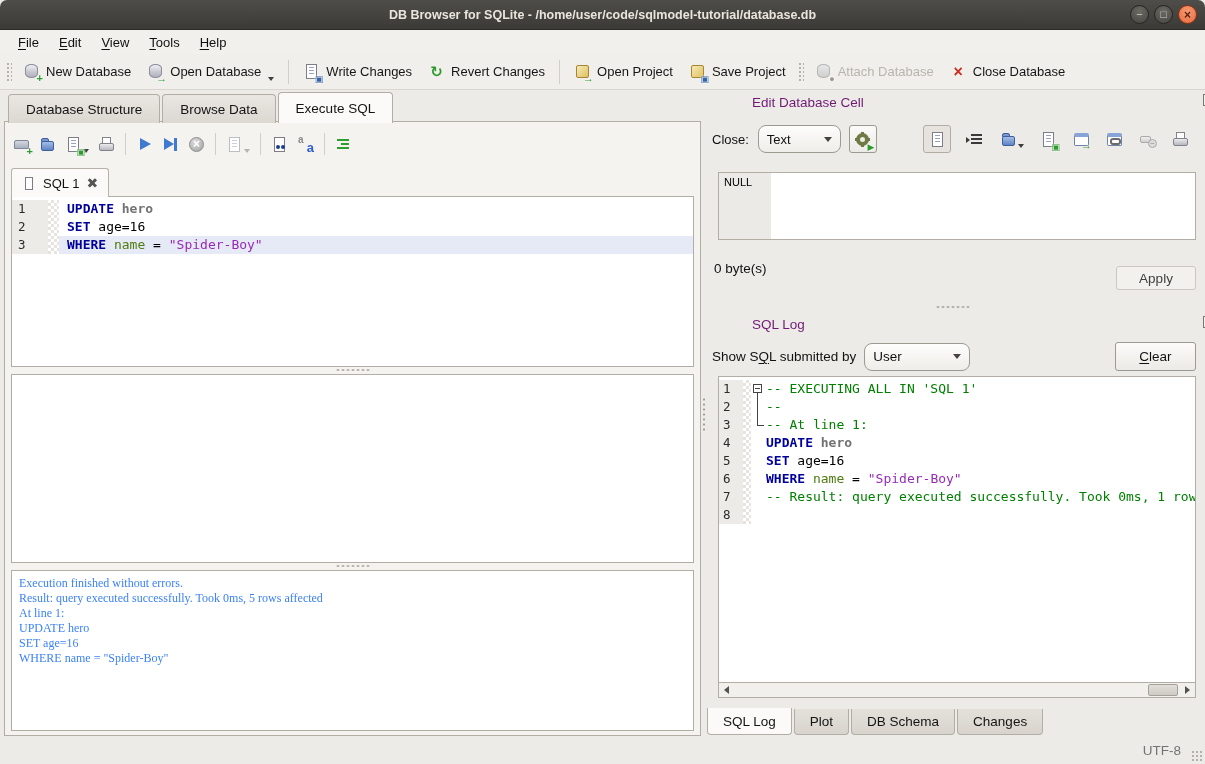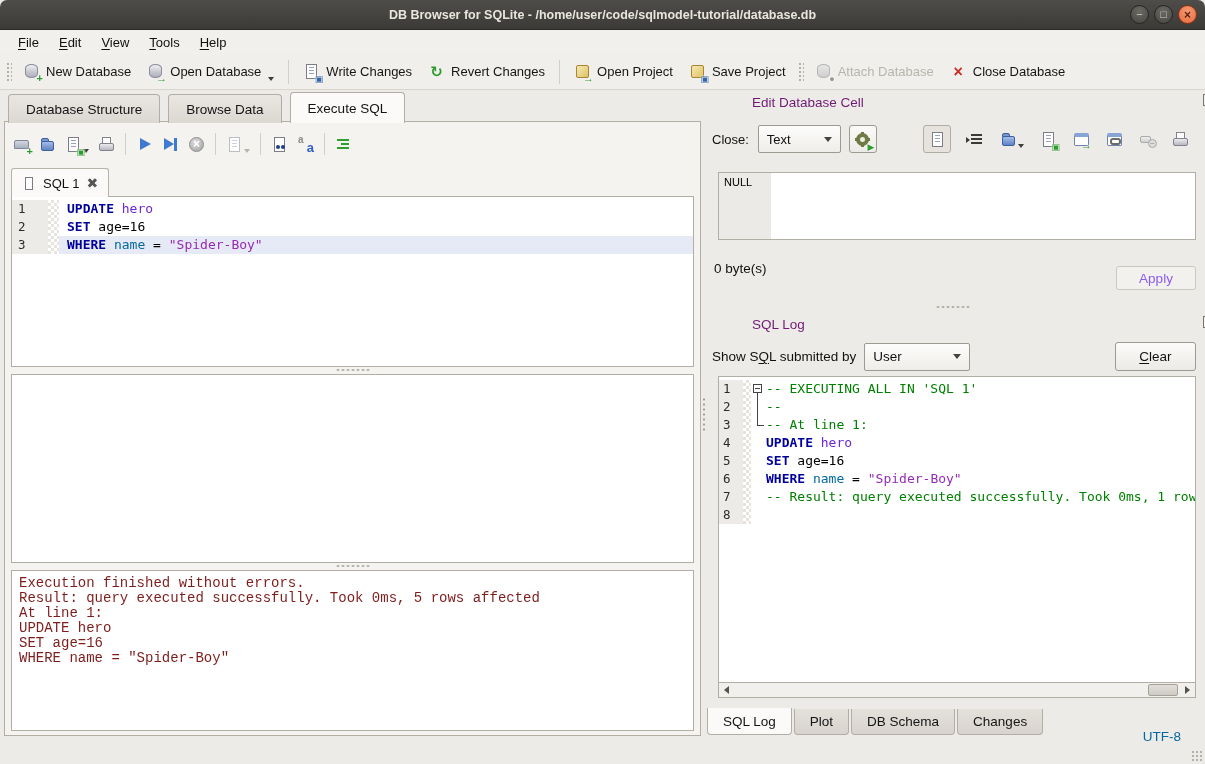--- a/index.html
+++ b/index.html
@@ -57,21 +57,21 @@
   .ico-null::before{content:"";position:absolute;left:1px;right:5px;top:5px;height:7px;background:linear-gradient(#f0f0f0,#cfcfcf);border:1px solid #ababab;border-radius:2px;box-sizing:border-box}
   .ico-null::after{content:"−";position:absolute;right:-1px;bottom:0;width:9px;height:9px;border-radius:50%;background:#dcdcdc;border:1px solid #ababab;color:#8c8c8c;font-size:8px;line-height:7px;text-align:center;box-sizing:border-box}
   .ico-box::before{content:"";position:absolute;inset:2px;background:linear-gradient(135deg,#f5e9b4,#dfc264);border:1px solid #a8862f;border-radius:2px;box-sizing:border-box}
   .ico-x{color:#cc2a1e;font-weight:bold;font-size:16px;line-height:17px;text-align:center}
   .ico-revert{color:#2f9b2f;font-weight:bold;font-size:15px;line-height:17px;text-align:center}
   .ico-gear{background:linear-gradient(#6f7a45,#6f7a45) 7px 1px/3px 15px no-repeat,linear-gradient(#6f7a45,#6f7a45) 1px 7px/15px 3px no-repeat}
   .ico-gear::before{content:"";position:absolute;inset:2px;border-radius:50%;border:4px solid #6f7a45;background:#eef0e4;box-sizing:border-box}
 
   
   .main-tabs{position:absolute;left:8px;top:92px;display:flex;align-items:flex-end;z-index:3}
-  .mtab{height:29px;padding:0 17px;display:flex;align-items:center;background:linear-gradient(#eae7e2,#dbd7d1);border:1px solid #b2aea6;border-bottom:none;border-radius:4px 4px 0 0;font-size:13.5px;color:#141414;margin-right:8px;box-sizing:border-box}
+  .mtab{height:29px;padding:0 17px;display:flex;align-items:center;background:linear-gradient(#eae7e2,#dbd7d1);border:1px solid #b2aea6;border-bottom:none;border-radius:4px 4px 0 0;font-size:13.5px;color:#141414;margin-right:2px;box-sizing:border-box}
   .mtab.active{background:#fbfaf9;height:31px}
   .left-frame{position:absolute;left:4px;top:121px;width:697px;height:615px;background:#f5f3f0;border:1px solid #b2aea6;box-sizing:border-box}
   .sql-toolbar{position:absolute;left:8px;top:7px;display:flex;align-items:center;gap:9px;height:30px}
   .sql-toolbar .tb-sep{height:22px;margin:0 1px}
   .subtab-row{position:absolute;left:6px;top:46px;display:flex;align-items:flex-start;z-index:2}
   .stab{background:#fbfaf9;border:1px solid #b7b3ab;border-bottom:none;height:29px;display:flex;align-items:center;gap:7px;padding:0 10px;border-radius:3px 3px 0 0;box-sizing:border-box;font-size:13px;color:#111}
   .stab .ico{width:14px;height:15px}
   .stab .ico-doc::after{display:none}
   .tab-close{color:#555;font-weight:bold;font-size:14px;line-height:1}
 
@@ -87,54 +87,54 @@
 
   
   .code-area{position:absolute;inset:0;padding-top:3px;background:#fff}
   .code-row{display:flex;height:18px;line-height:18px;font-family:"DejaVu Sans Mono","Liberation Mono",monospace;font-size:13px;white-space:pre}
   .gutter{width:36px;background:#ecebe7;color:#2b2b2b;padding-left:6px;box-sizing:border-box;font-size:12.5px;flex:none}
   .gutter-pad{position:absolute;left:0;top:0;bottom:0;width:36px;background:#ecebe7;border-right:1px solid #dfdcd6}
   .hatch{width:11px;flex:none;background-color:#fff;background-image:linear-gradient(45deg,#e7e4e0 25%,transparent 25%,transparent 75%,#e7e4e0 75%),linear-gradient(45deg,#e7e4e0 25%,transparent 25%,transparent 75%,#e7e4e0 75%);background-size:6px 6px;background-position:0 0,3px 3px}
   .codecell{flex:1;padding-left:8px;overflow:hidden}
   .row-current .codecell{background:#e6e9f6}
   .tok-kw{color:#00009b;font-weight:bold}
-  .tok-tbl{color:#6d28d9;font-weight:normal}
-  .tok-fld{color:#0369a1}
+  .tok-tbl{color:#737373;font-weight:bold}
+  .tok-fld{color:#4d7c0f}
   .tok-str{color:#962bb5}
   .tok-cmt{color:#008000}
   .tok-pl{color:#000}
   .fold{width:15px;flex:none;position:relative}
   .fold-start::before{content:"";position:absolute;left:2px;top:4px;width:9px;height:9px;border:1px solid #444;background:#fff linear-gradient(#444,#444) center/5px 1px no-repeat;box-sizing:border-box}
   .fold-start::after{content:"";position:absolute;left:6px;top:13px;bottom:0;width:1px;background:#444}
   .fold-mid::after{content:"";position:absolute;left:6px;top:0;bottom:0;width:1px;background:#444}
   .fold-end::before{content:"";position:absolute;left:6px;top:0;height:9px;width:1px;background:#444}
   .fold-end::after{content:"";position:absolute;left:6px;top:9px;width:7px;height:1px;background:#444}
 
-  .message-box .msg-line{font-family:Liberation Mono, monospace;font-size:14px;line-height:15px;color:#7f1d1d;padding-left:7px;white-space:pre}
+  .message-box .msg-line{font-family:Liberation Serif, serif;font-size:12px;line-height:15px;color:#3b82f6;padding-left:7px;white-space:pre}
   .message-box{padding-top:5px}
 
   
   .dock-header{position:absolute;left:752px;width:487px;height:20px;font-size:13.5px;color:#701a75;display:flex;align-items:center}
   .dock-icons{position:absolute;right:8px;top:2px;display:flex;gap:4px}
   .dock-float,.dock-close{width:12px;height:12px;border:1px solid #7a766e;box-sizing:border-box;position:relative;background:#f4f2ef}
   .dock-float::before{content:"";position:absolute;left:2px;top:2px;width:5px;height:5px;border:1px solid #7a766e}
   .dock-close::before{content:"×";position:absolute;inset:0;font-size:10px;line-height:10px;text-align:center;color:#55514a;font-weight:bold}
 
   .mode-row{position:absolute;left:712px;top:124px;width:487px;height:30px;display:flex;align-items:center;font-size:13px;color:#111}
-  .combo{border:1px solid #9d9a92;background:linear-gradient(#fdfdfc,#efede9);display:flex;align-items:center;justify-content:space-between;padding:0 8px;height:28px;box-sizing:border-box;border-radius:2px}
+  .combo{border:1px solid #9d9a92;background:linear-gradient(#fdfdfc,#efede9);display:flex;align-items:center;justify-content:space-between;padding:0 8px;height:28px;box-sizing:border-box;border-radius:8px}
   .combo .caret{width:0;height:0;border-left:4px solid transparent;border-right:4px solid transparent;border-top:5px solid #46433d}
   .sq-btn{width:28px;height:28px;border:1px solid #9d9a92;background:linear-gradient(#fcfbfa,#eceae6);border-radius:3px;display:flex;align-items:center;justify-content:center;box-sizing:border-box}
   .cell-icons{position:absolute;right:10px;top:0;height:30px;display:flex;align-items:center;gap:16px}
   .pressed-frame{width:28px;height:28px;border:1px solid #b1ada5;background:#e6e3de;border-radius:3px;display:flex;align-items:center;justify-content:center;box-sizing:border-box}
 
   .cell-box{position:absolute;left:718px;top:172px;width:478px;height:68px;background:#fff;border:1px solid #b2aea6;box-sizing:border-box}
   .cell-gutter{position:absolute;left:0;top:0;bottom:0;width:52px;background:#eceae6;font-size:11px;color:#000;padding:3px 0 0 5px;box-sizing:border-box}
   .cell-info{position:absolute;left:714px;top:258px;font-size:13.5px;color:#111;line-height:22px}
   .btn{border:1px solid #9d9a92;background:linear-gradient(#fcfbfa,#eceae6);font-size:13.5px;color:#111;display:flex;align-items:center;justify-content:center;border-radius:3px;box-sizing:border-box}
-  .btn.disabled{border-color:#ccc8c1;background:#f3f1ee;color:#8b5cf6}
+  .btn.disabled{border-color:#ccc8c1;background:#f3f1ee;color:#404040}
   .apply-btn{position:absolute;left:1116px;top:266px;width:80px;height:24px}
   .clear-btn{position:absolute;left:1115px;top:342px;width:81px;height:29px}
 
   .filter-row{position:absolute;left:712px;top:342px;width:487px;height:29px;display:flex;align-items:center;font-size:13.5px;color:#111}
   .log-box{position:absolute;left:718px;top:376px;width:478px;height:306px;background:#fff;border:1px solid #b2aea6;border-bottom:none;box-sizing:border-box;overflow:hidden}
   .log-box .gutter{width:24px;padding-left:4px}
   .log-box .gutter-pad{width:24px}
   .log-box .hatch{width:8px}
   .log-box .codecell{padding-left:0}
 
@@ -142,21 +142,21 @@
   .scroll-arrow{width:15px;height:14px;display:flex;align-items:center;justify-content:center;flex:none}
   .scroll-arrow .tri-l{width:0;height:0;border-top:4px solid transparent;border-bottom:4px solid transparent;border-right:5px solid #55524b}
   .scroll-arrow .tri-r{width:0;height:0;border-top:4px solid transparent;border-bottom:4px solid transparent;border-left:5px solid #55524b}
   .scroll-track{flex:1;position:relative;height:100%}
   .scroll-thumb{position:absolute;right:2px;top:1px;width:30px;height:12px;background:linear-gradient(#e2dfda,#cecac4);border:1px solid #a5a199;border-radius:2px;box-sizing:border-box}
 
   .bottom-tabs{position:absolute;left:707px;top:708px;display:flex;align-items:flex-start}
   .btab{height:26px;padding:0 15px;font-size:13.5px;display:flex;align-items:center;background:linear-gradient(#e4e1db,#d8d4cd);border:1px solid #b2aea6;border-top:none;border-radius:0 0 4px 4px;color:#141414;margin-right:2px;margin-top:1px;box-sizing:border-box}
   .btab.active{background:#fbfaf9;height:27px;margin-top:0}
 
-  .status-enc{position:absolute;right:24px;bottom:20px;color:#0369a1;font-size:13.5px}
+  .status-enc{position:absolute;right:24px;bottom:6px;color:#737373;font-size:13.5px}
   .resize-grip{position:absolute;right:2px;bottom:2px;width:12px;height:12px;background-image:radial-gradient(circle,#b5b1a9 1px,transparent 1.3px);background-size:4px 4px}
 </style>
 </head>
 <body>
 
 <div class="titlebar">
   <span class="titlebar-title">DB Browser for SQLite - /home/user/code/sqlmodel-tutorial/database.db</span>
   <div class="win-controls">
     <div class="win-btn">−</div>
     <div class="win-btn">□</div>

